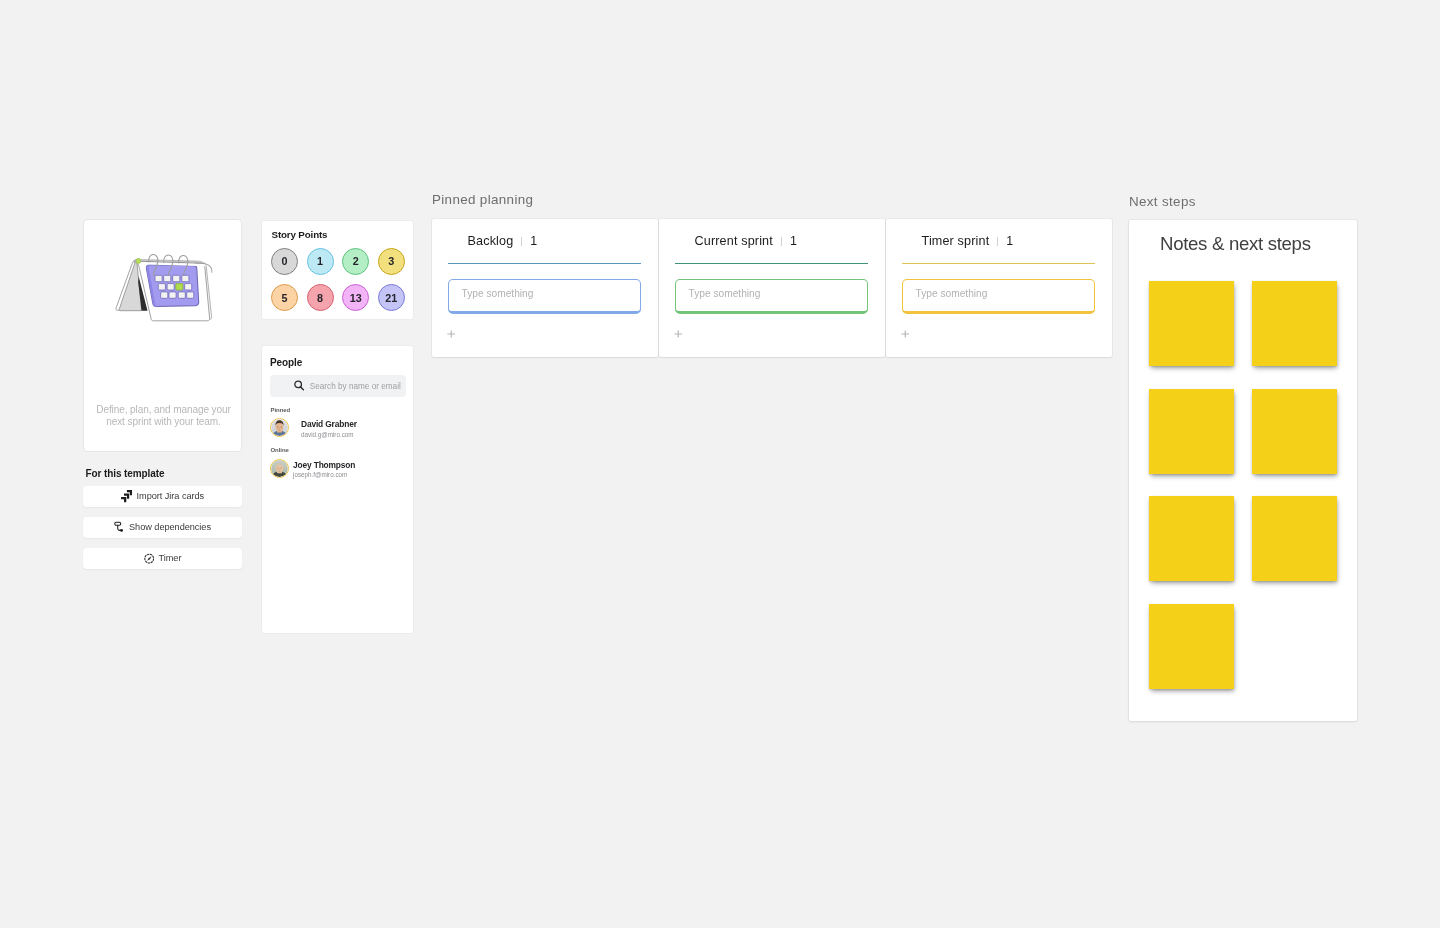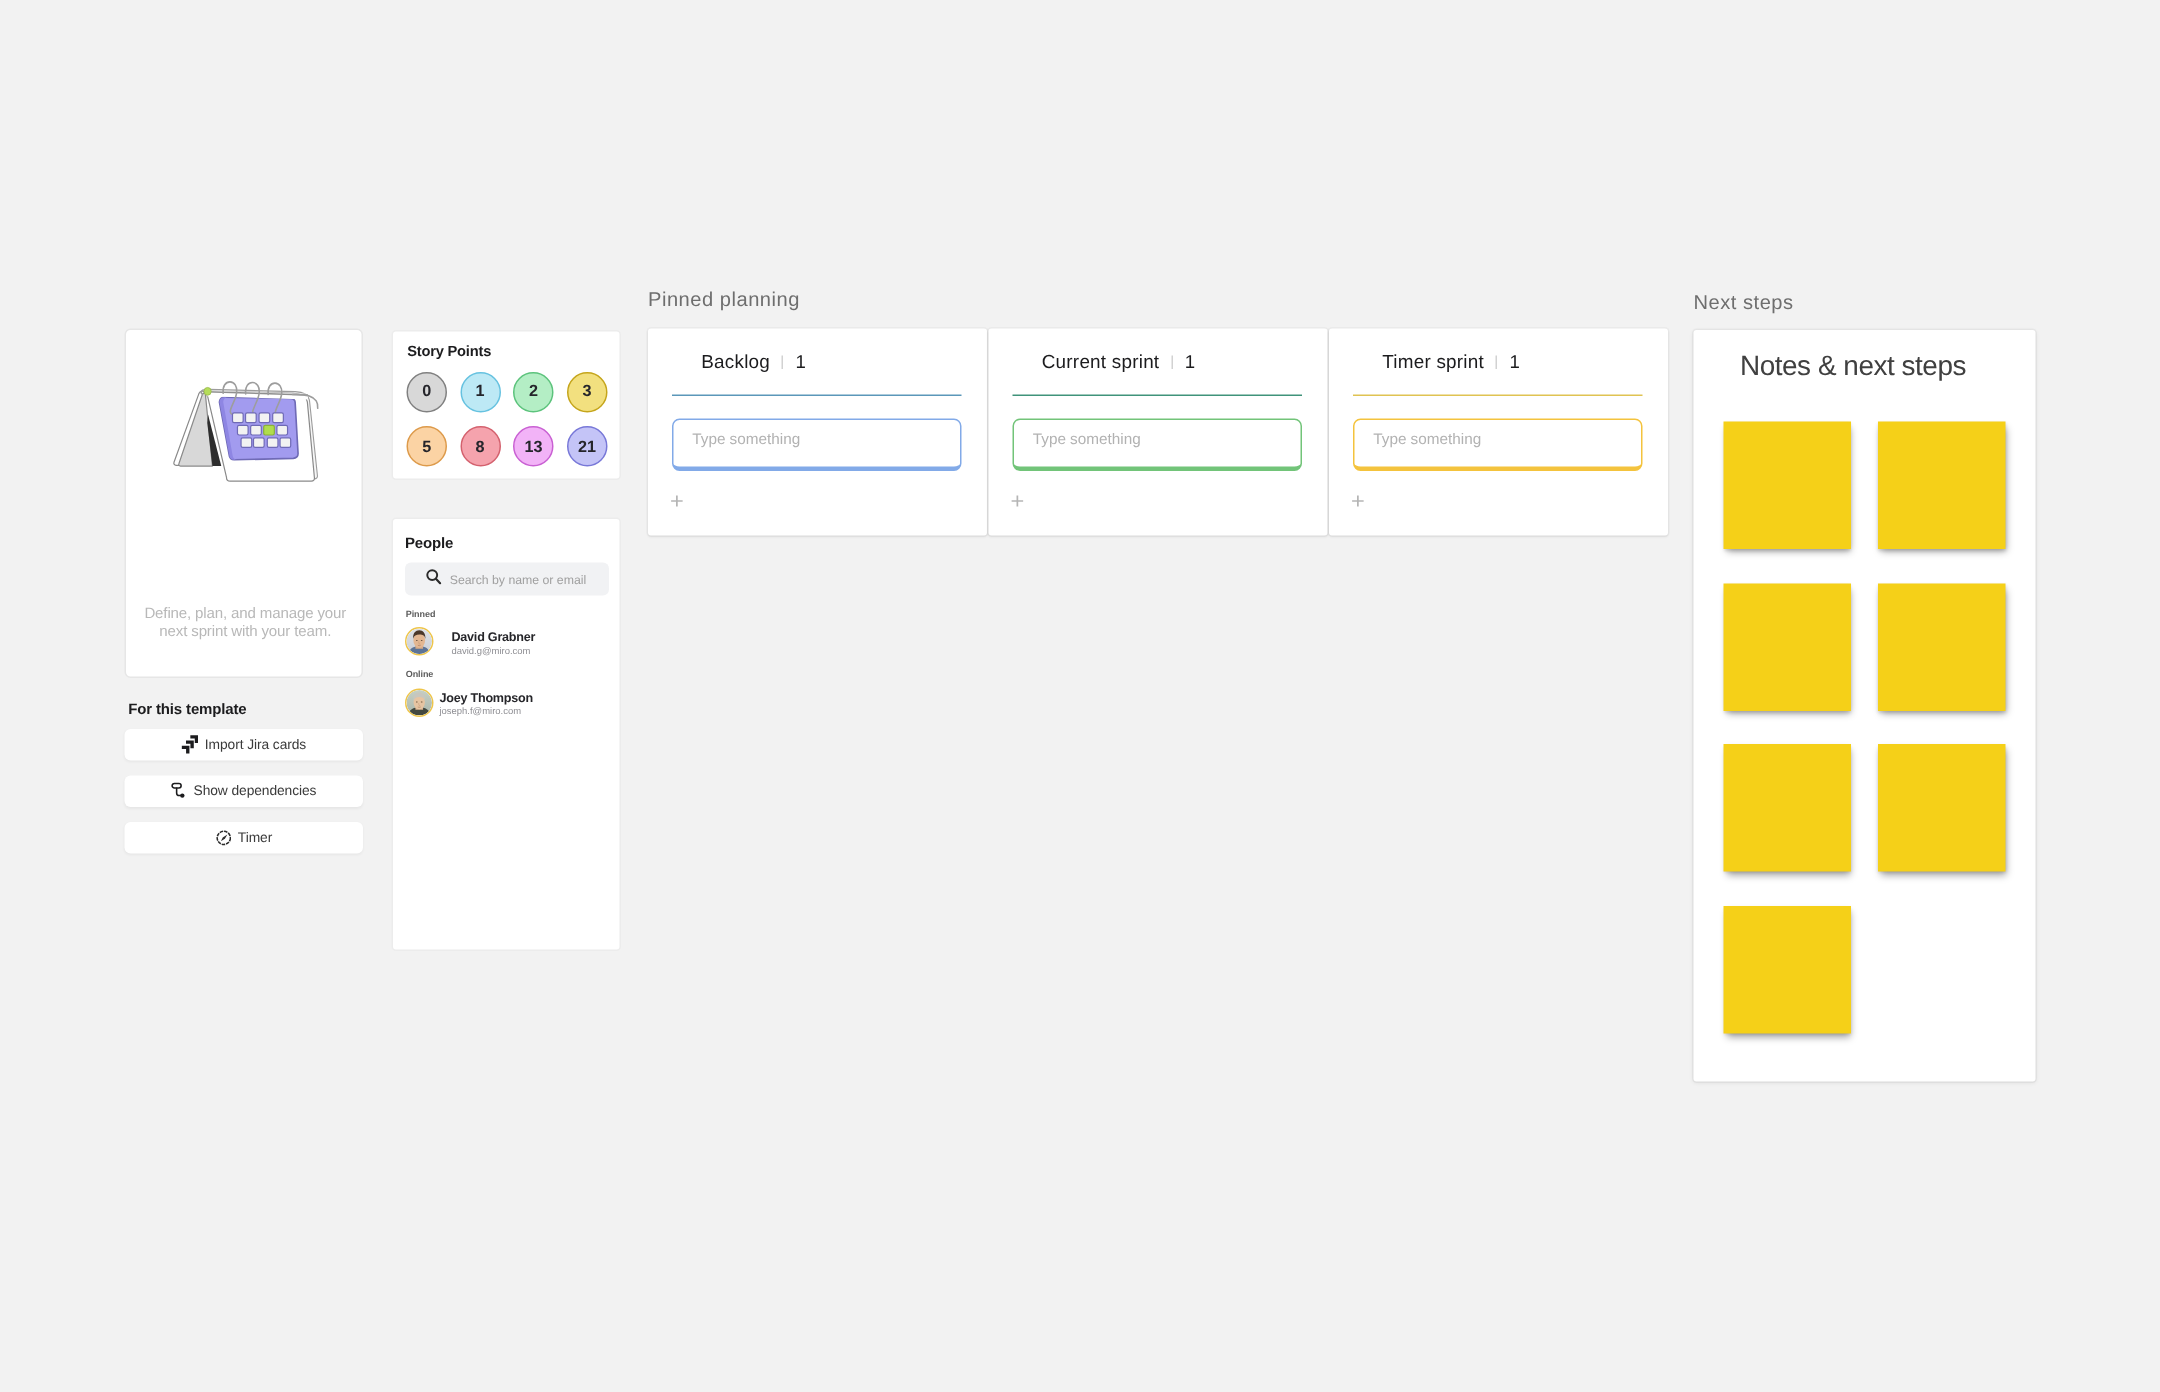--- a/index.html
+++ b/index.html
@@ -34,21 +34,21 @@
   .sp-chip{width:27px;height:27px;border-radius:50%;border:1.4px solid #888;
            display:flex;align-items:center;justify-content:center;
            font-size:10.8px;font-weight:700;color:#25252b;box-sizing:border-box;}
 
   
   .pp-card{position:absolute;left:260.5px;top:345px;width:153.5px;height:289px;
            background:#fff;border:1px solid #ececec;border-radius:3px;box-sizing:border-box;}
   .pp-title{position:absolute;left:8.5px;top:11px;font-size:10px;font-weight:700;color:#1c1c1e;letter-spacing:-0.1px;}
   .pp-search{position:absolute;left:8.5px;top:29px;width:136px;height:22px;
              background:#f1f2f4;border-radius:4px;display:flex;align-items:center;gap:5.3px;
-             padding-left:14px;box-sizing:border-box;}
+             padding-left:24px;box-sizing:border-box;}
   .pp-search-ph{font-size:8.2px;color:#a0a0a0;}
   .pp-group{position:absolute;left:9px;font-size:6.0px;font-weight:700;color:#5c5c5c;letter-spacing:-0.05px;}
   .pp-person{position:absolute;left:8.5px;display:flex;align-items:center;gap:4px;}
   .pp-avatar{width:19px;height:19px;border-radius:50%;border:1.5px solid #eec54a;
              overflow:hidden;position:relative;flex:0 0 auto;box-sizing:border-box;}
   .pp-avatar svg{width:100%;height:100%;display:block;}
   .pp-name{font-size:8.4px;font-weight:700;color:#26262a;line-height:11.5px;letter-spacing:-0.15px;}
   .pp-email{font-size:6.3px;color:#8e8e93;line-height:8.5px;}
   .pp-person > div:last-child{margin-top:2.5px;}
 

